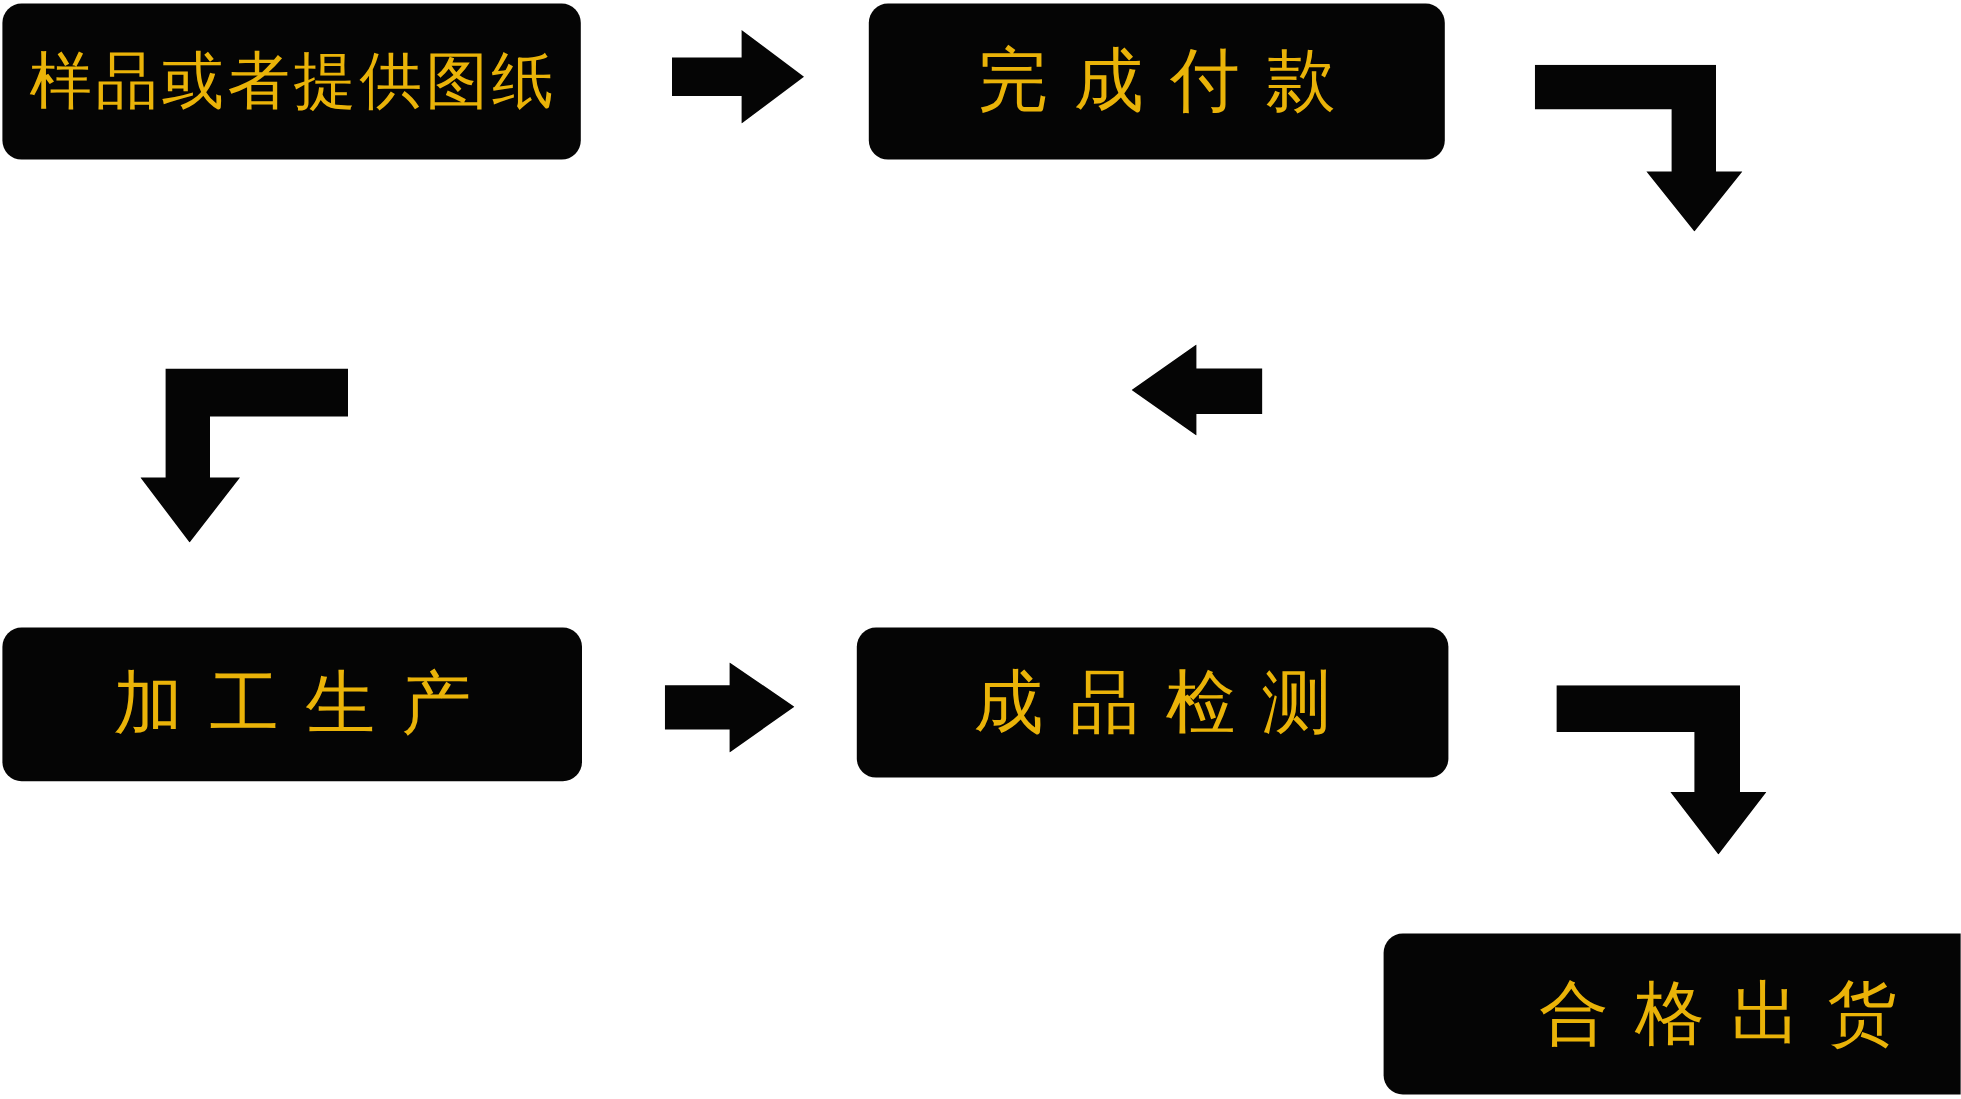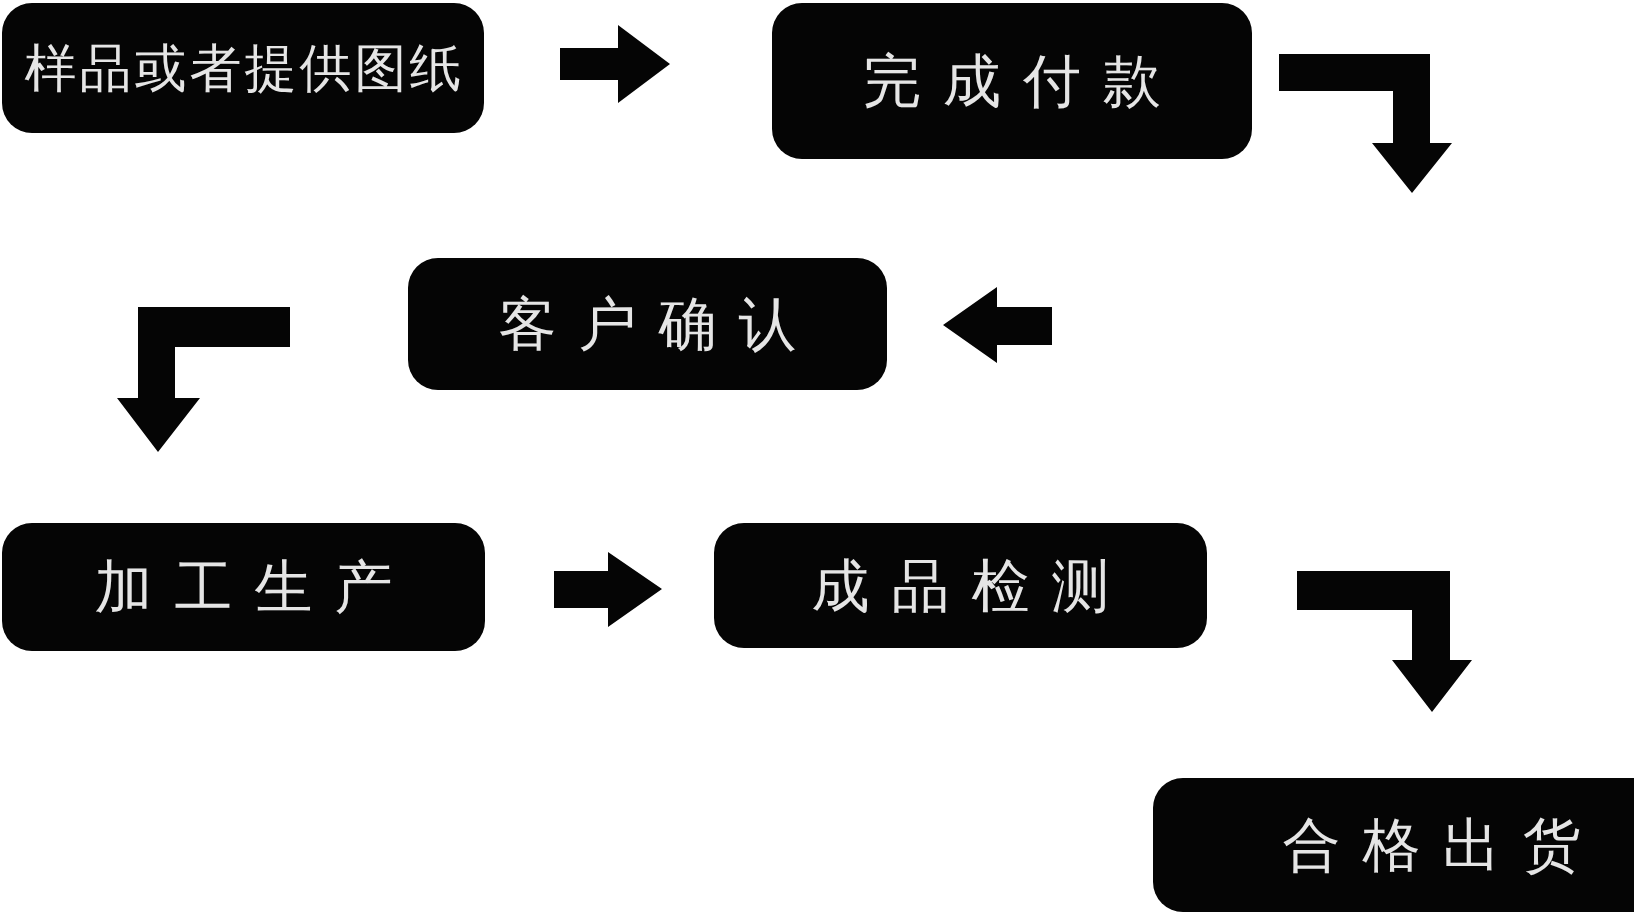--- a/index.html
+++ b/index.html
@@ -11,42 +11,42 @@
     position: relative;
     width: 1634px;
     height: 916px;
     background: #ffffff;
     overflow: hidden;
     font-family: "Liberation Sans", "DejaVu Sans", sans-serif;
   }
   .node {
     position: absolute;
     background: #050505;
-    border-radius: 30px;
+    border-radius: 16px;
     display: flex;
     align-items: center;
     justify-content: center;
-    color: #e5e5e5;
+    color: #eab308;
   }
   .node span {
     white-space: nowrap;
     line-height: 1;
   }
   .node-4char span {
     font-size: 58px;
     letter-spacing: 22px;
     text-indent: 22px; 
   }
   .node-8char span {
     font-size: 52px;
     letter-spacing: 3px;
     text-indent: 3px;
   }
   #node-sample     { left: 2px;    top: 3px;   width: 482px; height: 130px; }
-  #node-payment    { left: 772px;  top: 3px;   width: 480px; height: 156px; }
+  #node-payment    { left: 724px;  top: 3px;   width: 480px; height: 130px; }
   #node-confirm    { left: 408px;  top: 258px; width: 479px; height: 132px; }
   #node-draw       { left: 1105px; top: 258px; width: 478px; height: 132px; }
   #node-production { left: 2px;    top: 523px; width: 483px; height: 128px; }
   #node-inspect    { left: 714px;  top: 523px; width: 493px; height: 125px; }
   #node-ship       { left: 1153px; top: 778px; width: 477px; height: 134px; padding-left: 40px; }
 
   .arrow {
     position: absolute;
     display: block;
   }
@@ -78,23 +78,20 @@
   </div>
 
   <svg class="arrow" id="arrow-2" width="173" height="139" viewBox="0 0 173 139">
     <polygon points="0,0 151,0 151,89 173,89 133,139 93,89 114,89 114,37 0,37"></polygon>
   </svg>
 
   <svg class="arrow" id="arrow-4" width="173" height="145" viewBox="0 0 173 145">
     <polygon points="173,0 21,0 21,91 0,91 41,145 83,91 58,91 58,40 173,40"></polygon>
   </svg>
 
-  <div class="node node-4char" id="node-confirm">
-    <span>客户确认</span>
-  </div>
 
   <svg class="arrow" id="arrow-3" width="109" height="76" viewBox="0 0 109 76">
     <polygon points="0,38 54,0 54,20 109,20 109,58 54,58 54,76"></polygon>
   </svg>
 
 
   <div class="node node-4char" id="node-production">
     <span>加工生产</span>
   </div>
 

